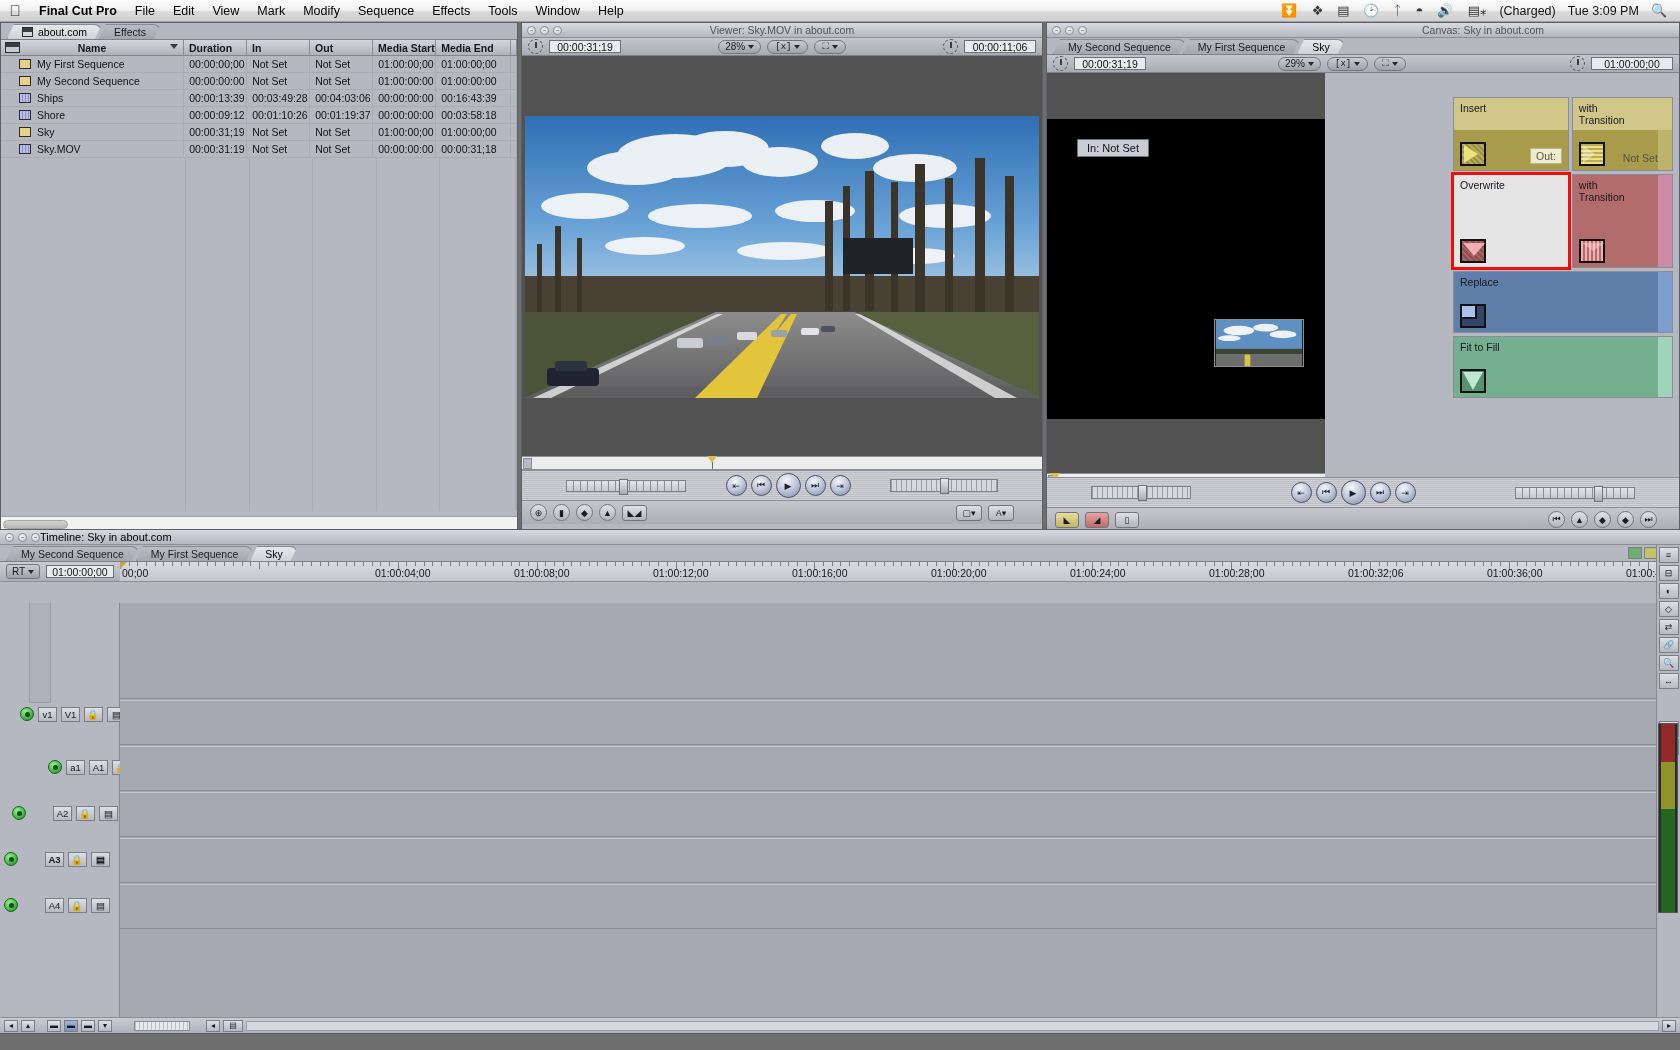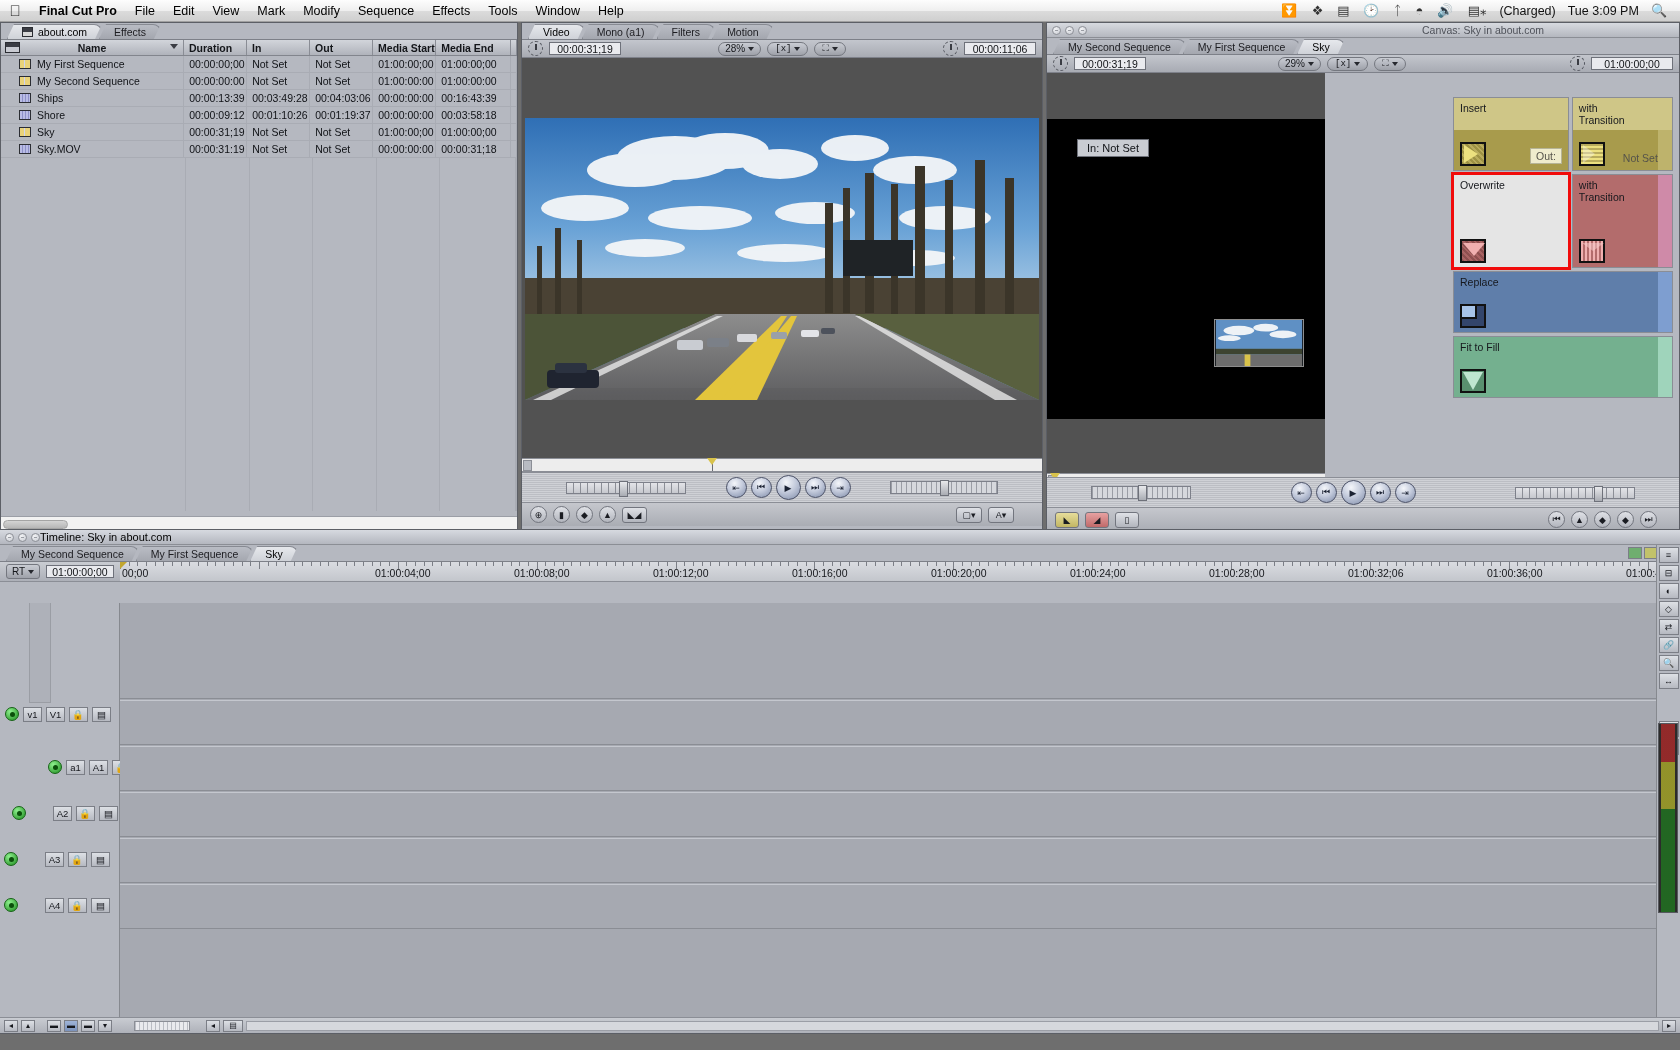--- a/index.html
+++ b/index.html
@@ -324,25 +324,27 @@
           <div style="flex:1"></div>
       </div>
     </div>
 
     <div class="hscroll">
       <div class="thumb"></div>
     </div>
   </div>
 
   <div class="win" id="viewer">
-    <div class="tabstrip">
-      <div class="tab active">Video</div>
-      <div class="tab">Mono (a1)</div>
-      <div class="tab">Filters</div>
-      <div class="tab">Motion</div>
+    <div class="win-title">
+      <div class="dots">
+        <div class="dot"></div>
+        <div class="dot"></div>
+        <div class="dot"></div>
+      </div>
+      <div class="tlabel">Viewer: Sky.MOV in about.com</div>
     </div>
 
     <div class="vc-toolbar">
       <div class="clock"></div>
       <div class="tc-field">00:00:31;19</div>
       <div style="flex:1"></div>
       <div class="pop">
         <span>28%</span>
           <span class="car"></span>
       </div>
@@ -859,21 +861,21 @@
           </div>
         <div style="position:absolute;left:0;top:0;width:0;height:0;border-left:7px solid #c2a62e;border-bottom:7px solid transparent;"></div>
       </div>
     </div>
 
     <div style="position:absolute;left:0;top:73px;right:24px;bottom:16px;background:#a6a9b1;">
 
       <div class="tl-track-hdr" style="position:absolute;left:0;top:0;width:120px;bottom:0;">
         <div style="position:absolute;left:29px;top:0;width:22px;height:100px;border:1px solid #9a9da4;border-top:none;background:#aeb1b9;"></div>
 
-        <div style="position:absolute;left:0;top:96px;width:140px;height:30px;display:flex;align-items:center;gap:4px;padding-left:5px;">
+        <div style="position:absolute;left:0;top:96px;width:140px;height:30px;display:flex;align-items:center;gap:4px;padding-left:20px;">
           <div class="greenled"></div>
           <div class="trkbtn">v1</div>
           <div class="trkbtn">V1</div>
           <div class="trkbtn">🔒</div>
           <div class="trkbtn">▤</div>
         </div>
 
         <div style="position:absolute;left:0;top:149px;width:120px;height:30px;display:flex;align-items:center;gap:4px;padding-left:4px;margin-left:44px;">
           <div class="greenled"></div>
           <div class="trkbtn">a1</div>
@@ -881,21 +883,21 @@
           <div class="trkbtn">🔒</div>
           <div class="trkbtn">▤</div>
         </div>
         <div style="position:absolute;left:0;top:195px;width:120px;height:30px;display:flex;align-items:center;gap:4px;padding-left:12px;">
           <div class="greenled"></div>
           <div class="trkbtn" style="visibility:hidden;"></div>
           <div class="trkbtn">A2</div>
           <div class="trkbtn">🔒</div>
           <div class="trkbtn">▤</div>
         </div>
-        <div style="position:absolute;left:0;top:241px;width:120px;height:30px;display:flex;align-items:center;gap:4px;padding-left:4px;">
+        <div style="position:absolute;left:0;top:241px;width:120px;height:30px;display:flex;align-items:center;gap:4px;padding-left:4px;font-weight:bold;">
           <div class="greenled"></div>
           <div class="trkbtn" style="visibility:hidden;"></div>
           <div class="trkbtn">A3</div>
           <div class="trkbtn">🔒</div>
           <div class="trkbtn">▤</div>
         </div>
         <div style="position:absolute;left:0;top:287px;width:120px;height:30px;display:flex;align-items:center;gap:4px;padding-left:4px;">
           <div class="greenled"></div>
           <div class="trkbtn" style="visibility:hidden;"></div>
           <div class="trkbtn">A4</div>

